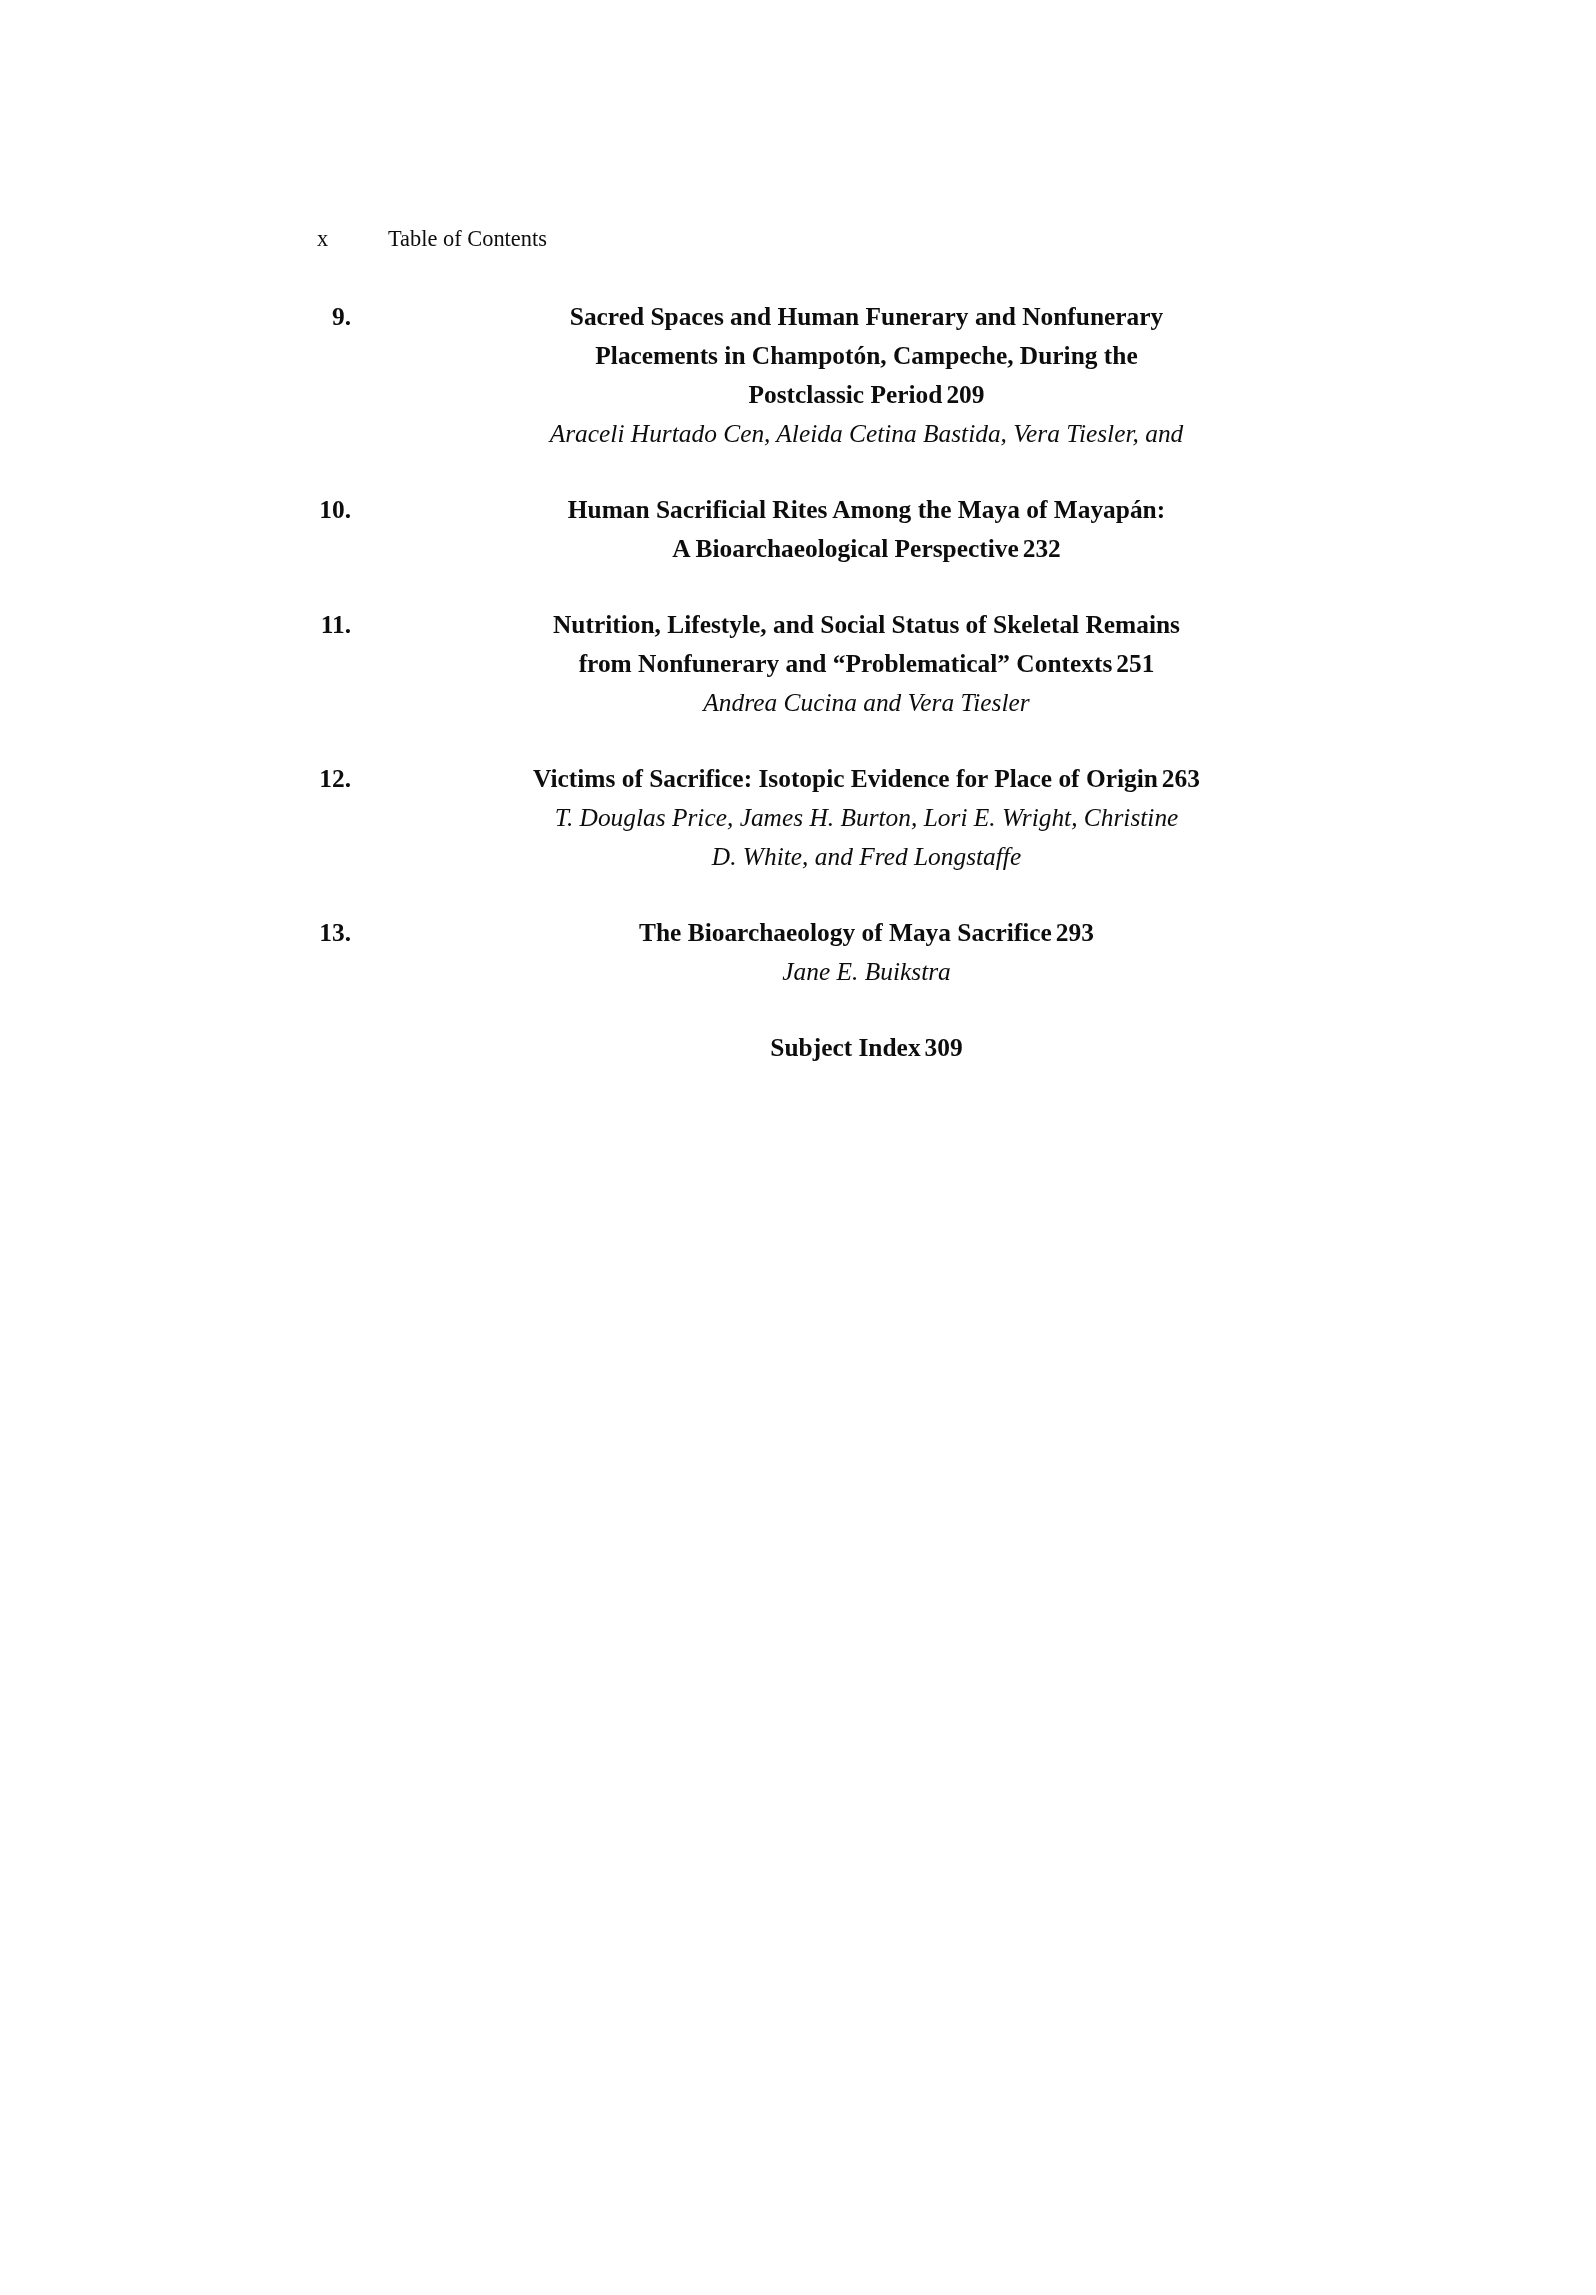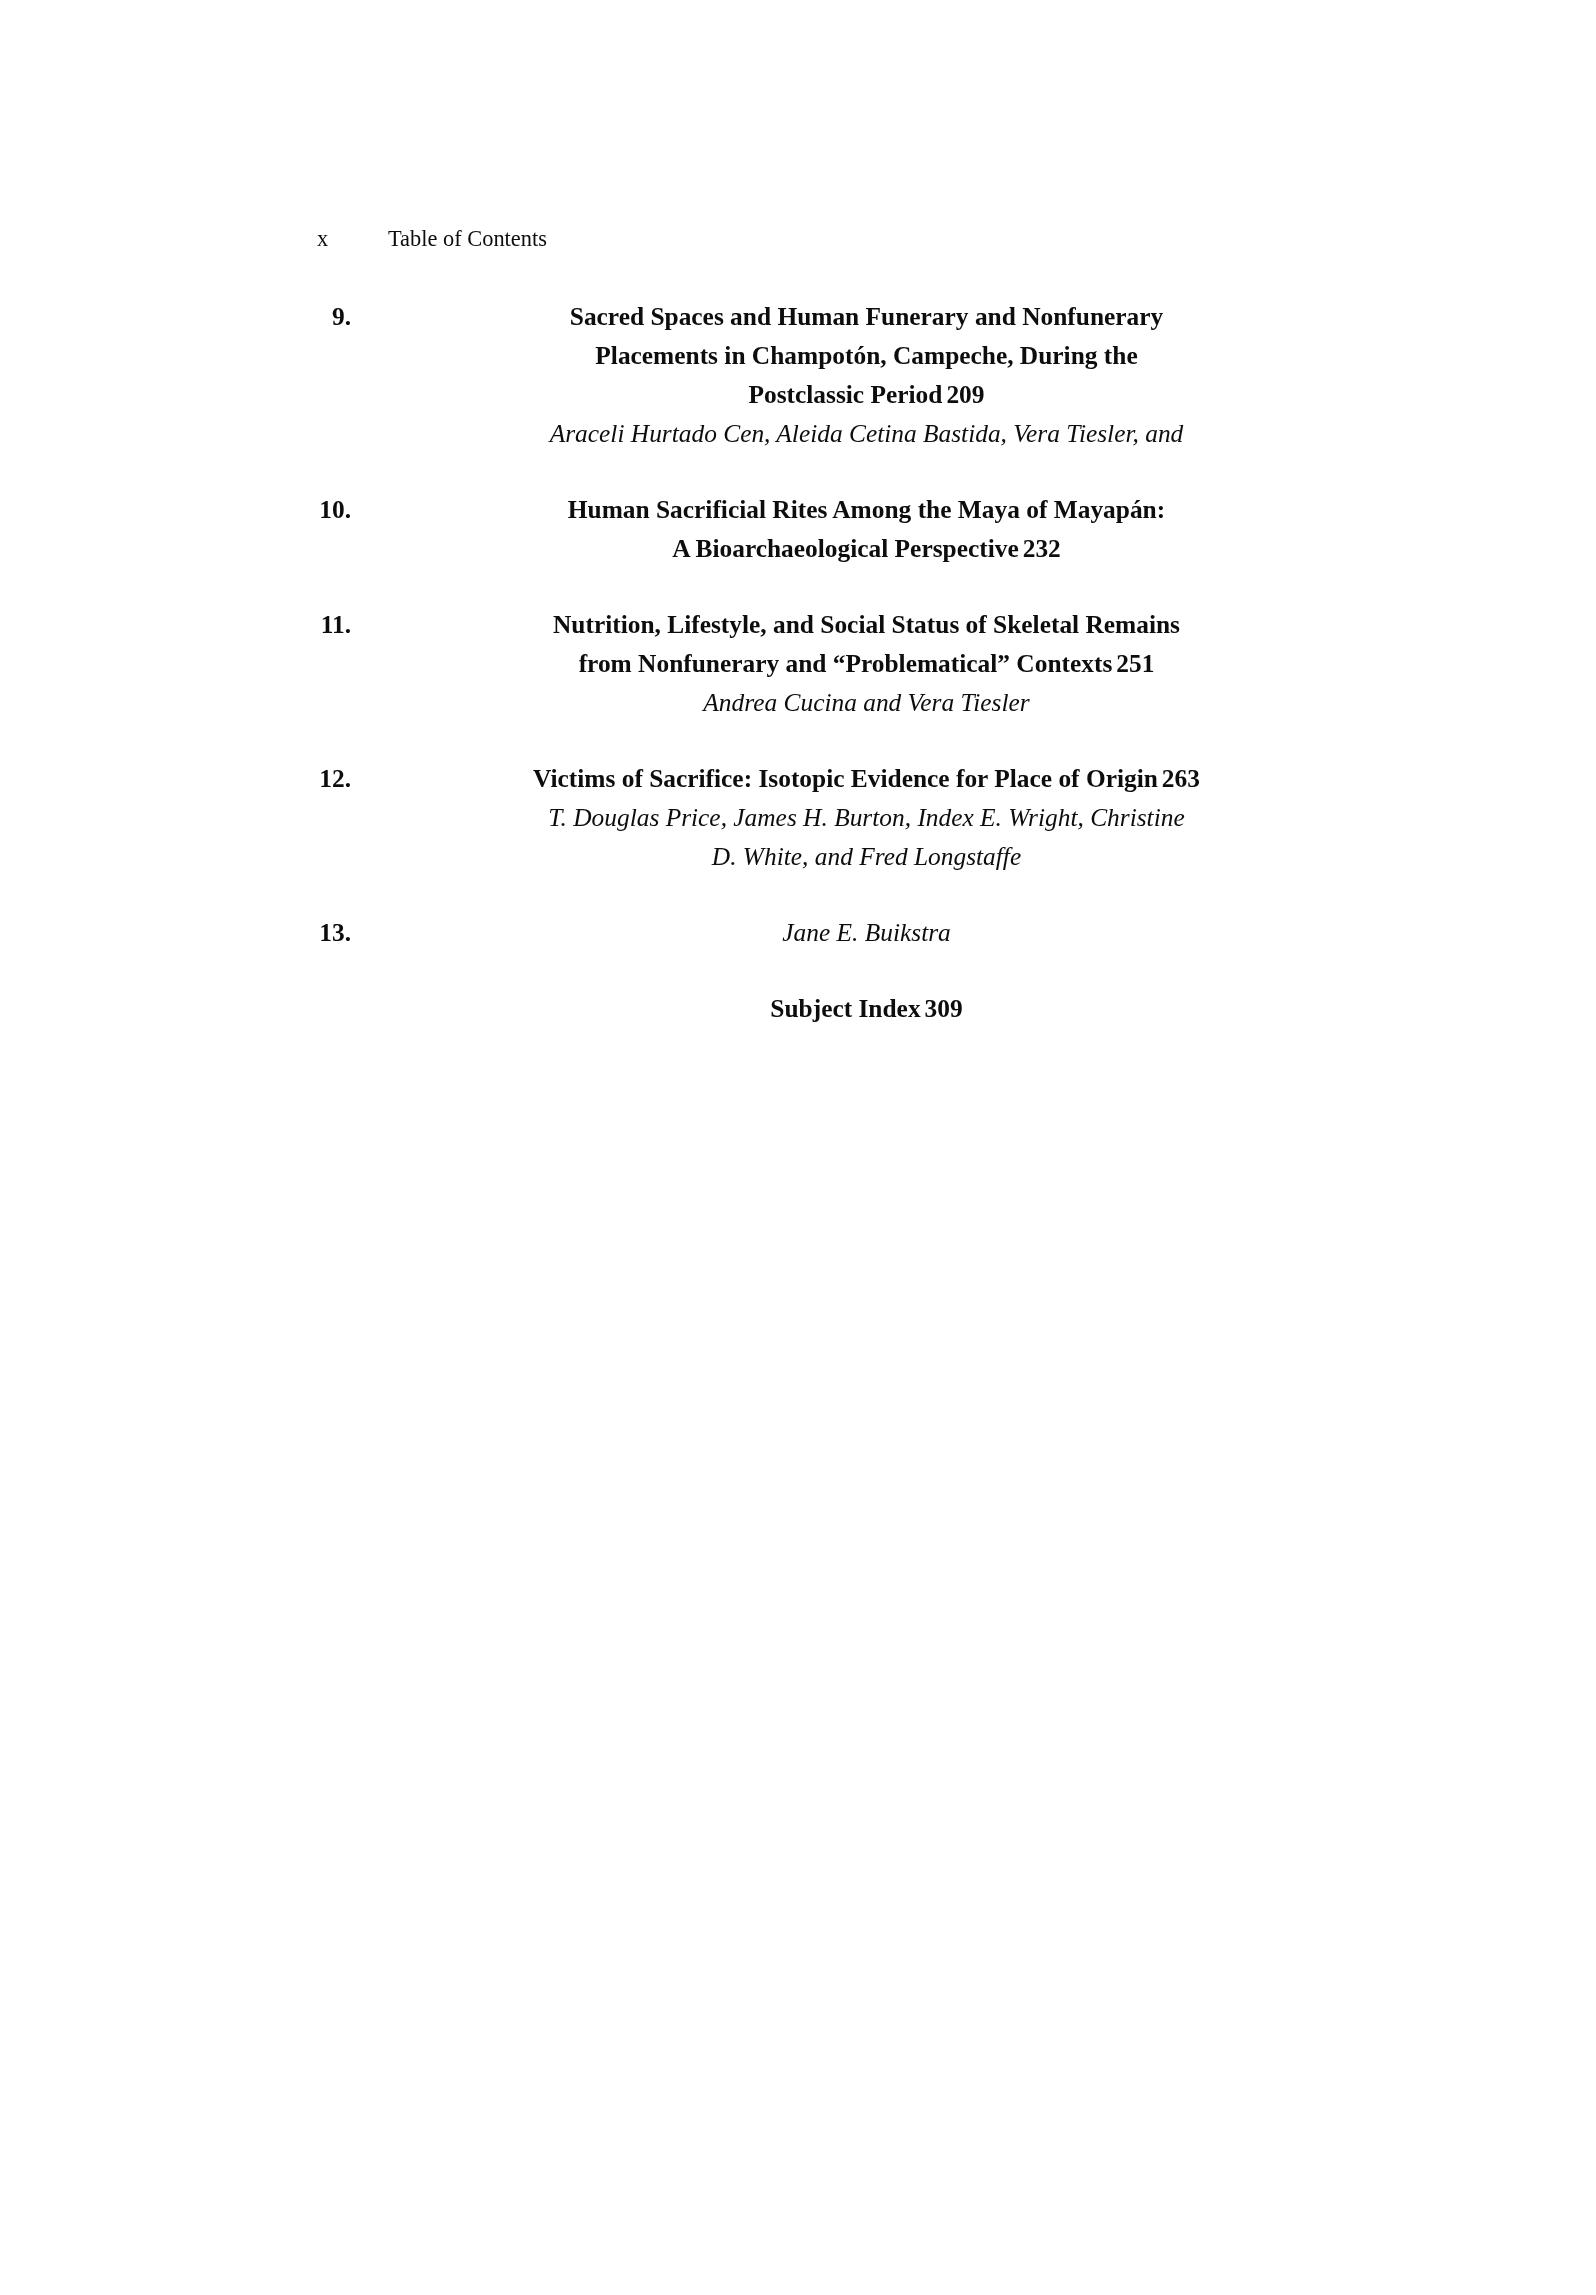--- a/index.html
+++ b/index.html
@@ -104,31 +104,35 @@
     </div>
 
     <div class="entry">
       <div class="num">12.</div>
       <div class="body">
         <div class="line title">
             <span>Victims of Sacrifice: Isotopic Evidence for Place of Origin</span>
             <span class="pg">263</span>
           </div>
         <div class="line authors">
-            <span>T. Douglas Price, James H. Burton, Index E. Wright, Christine</span>
+            <span>T. Douglas Price, James H. Burton, Lori E. Wright, Christine</span>
           </div>
         <div class="line authors">
             <span>D. White, and Fred Longstaffe</span>
           </div>
       </div>
     </div>
 
     <div class="entry">
       <div class="num">13.</div>
       <div class="body">
+        <div class="line title">
+            <span>The Bioarchaeology of Maya Sacrifice</span>
+            <span class="pg">293</span>
+          </div>
         <div class="line authors">
             <span>Jane E. Buikstra</span>
           </div>
       </div>
     </div>
 
     <div class="entry">
       <div class="num"></div>
       <div class="body">
         <div class="line title">

